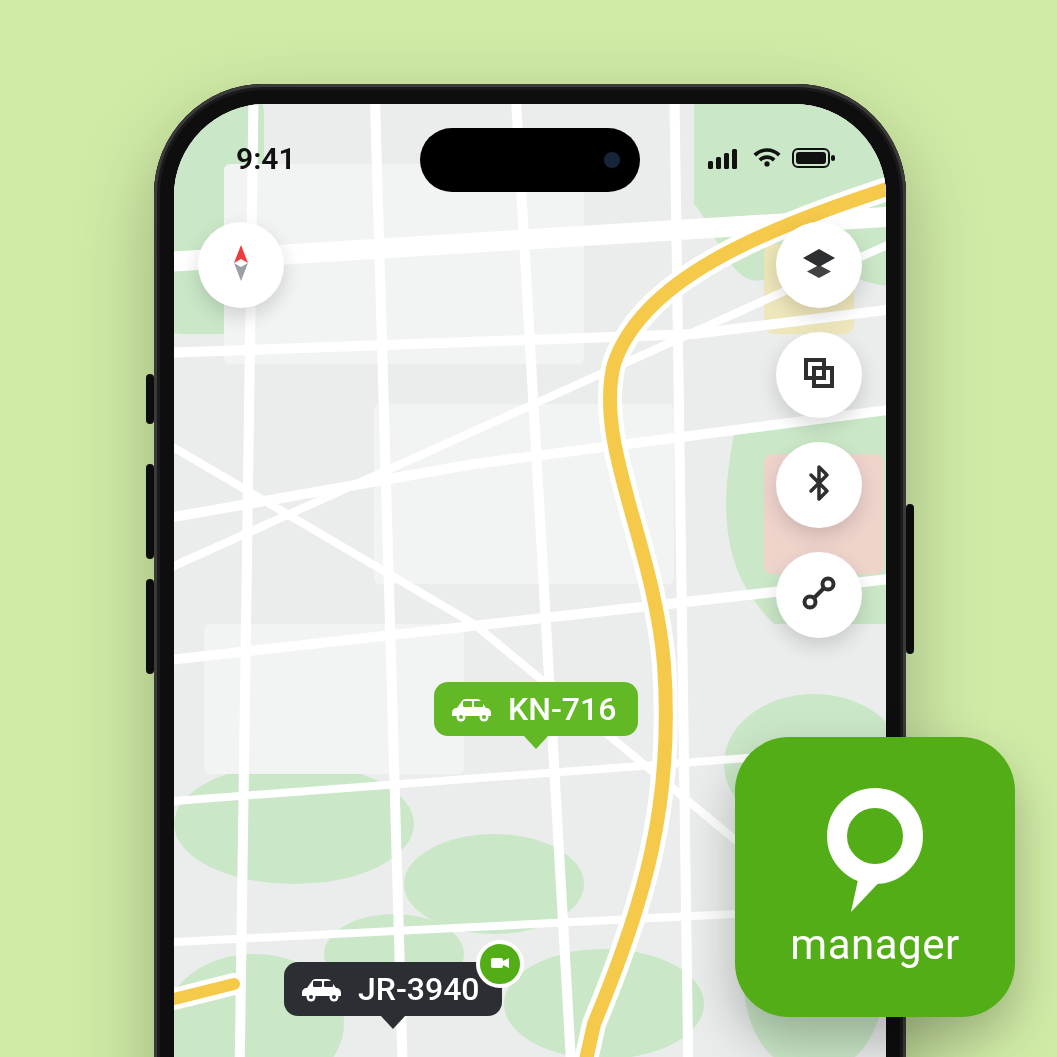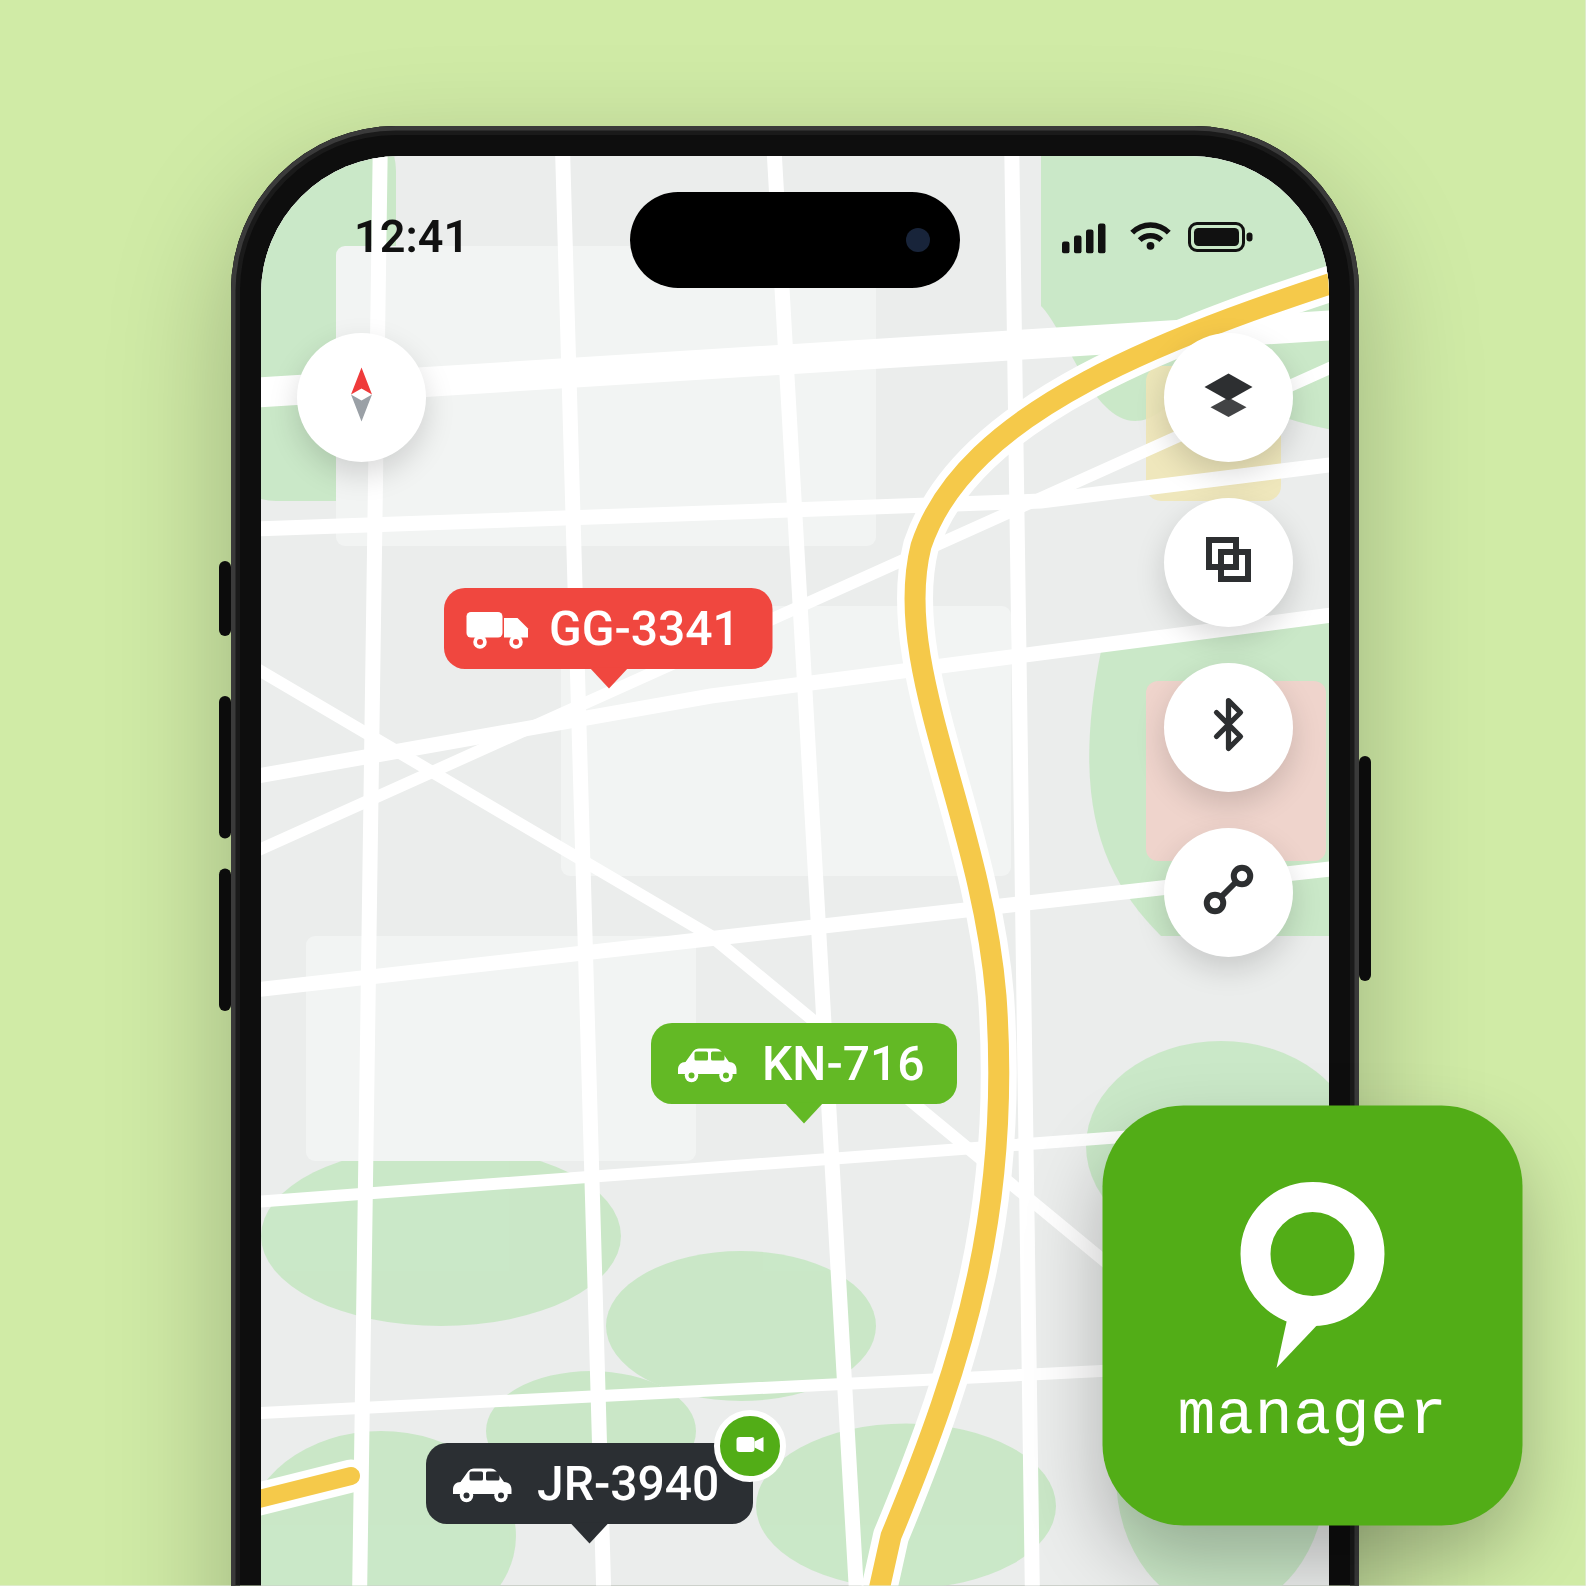--- a/index.html
+++ b/index.html
@@ -187,21 +187,20 @@
     justify-content: center;
     gap: 14px;
     z-index: 60;
   }
   .app-badge .logo { width: 120px; height: 120px; }
   .app-badge .label {
     color: #fff;
     font-size: 42px;
     font-weight: 400;
     letter-spacing: .5px;
-    font-family: Liberation Mono, monospace;
   }
 </style>
 </head>
 <body>
 
 <div class="phone">
   <div class="side-btn sb-left1"></div>
   <div class="side-btn sb-left2"></div>
   <div class="side-btn sb-left3"></div>
   <div class="side-btn sb-right"></div>
@@ -259,21 +258,21 @@
           <path d="M760 70 C600 120 470 170 440 260 C420 340 480 440 490 560 C500 700 470 800 420 920 L380 1100" stroke="#f5c94a" stroke-width="14"></path>
           <path d="M-20 900 L60 880" stroke="#ffffff" stroke-width="22"></path>
           <path d="M-20 900 L60 880" stroke="#f5c94a" stroke-width="12"></path>
         </g>
       </svg>
     </div>
 
     <div class="island"></div>
 
     <div class="status">
-      <span>12:41</span>
+      <span>9:41</span>
       <div class="status-right">
         <span>
           <svg width="34" height="22" viewBox="0 0 34 22">
               <g fill="#111">
                 <rect x="0" y="14" width="5" height="8" rx="1.5"></rect>
                 <rect x="8" y="10" width="5" height="12" rx="1.5"></rect>
                 <rect x="16" y="6" width="5" height="16" rx="1.5"></rect>
                 <rect x="24" y="2" width="5" height="20" rx="1.5"></rect>
               </g>
             </svg>
@@ -334,34 +333,20 @@
     <div class="round-btn btn-route">
       <span>
         <svg width="40" height="40" viewBox="0 0 40 40">
           <line x1="11" y1="29" x2="29" y2="11" stroke="#2d2f31" stroke-width="4"></line>
           <circle cx="11" cy="29" r="5.5" fill="#fff" stroke="#2d2f31" stroke-width="4"></circle>
           <circle cx="29" cy="11" r="5.5" fill="#fff" stroke="#2d2f31" stroke-width="4"></circle>
         </svg>
       </span>
     </div>
 
-    <div class="pin pin-red">
-      <span class="veh-icon">
-        <svg width="44" height="32" viewBox="0 0 44 32" fill="#fff">
-          <rect x="1" y="5" width="24" height="17" rx="3"></rect>
-          <path d="M26 9h9l7 7v6h-16z"></path>
-          <circle cx="10" cy="25" r="4.5"></circle>
-            <circle cx="34" cy="25" r="4.5"></circle>
-          <circle cx="10" cy="25" r="2" fill="#f0473f"></circle>
-            <circle cx="34" cy="25" r="2" fill="#f0473f"></circle>
-        </svg>
-      </span>
-      <span>GG-3341</span>
-      <span class="tail"></span>
-    </div>
 
     <div class="pin pin-green">
       <span class="veh-icon">
         <svg width="48" height="28" viewBox="0 0 48 28" fill="#fff">
           <path d="M4 18c0-3 2-5 5-5l5-7c1-1.4 2.5-2 4-2h11c1.6 0 3 .7 4 2l5 7c3 0 5 2 5 5v3H4v-3z"></path>
           <circle cx="13" cy="22" r="4.5"></circle>
             <circle cx="36" cy="22" r="4.5"></circle>
           <circle cx="13" cy="22" r="2" fill="#63b925"></circle>
             <circle cx="36" cy="22" r="2" fill="#63b925"></circle>
           <rect x="15" y="6" width="9" height="6" rx="1" fill="#63b925"></rect>

